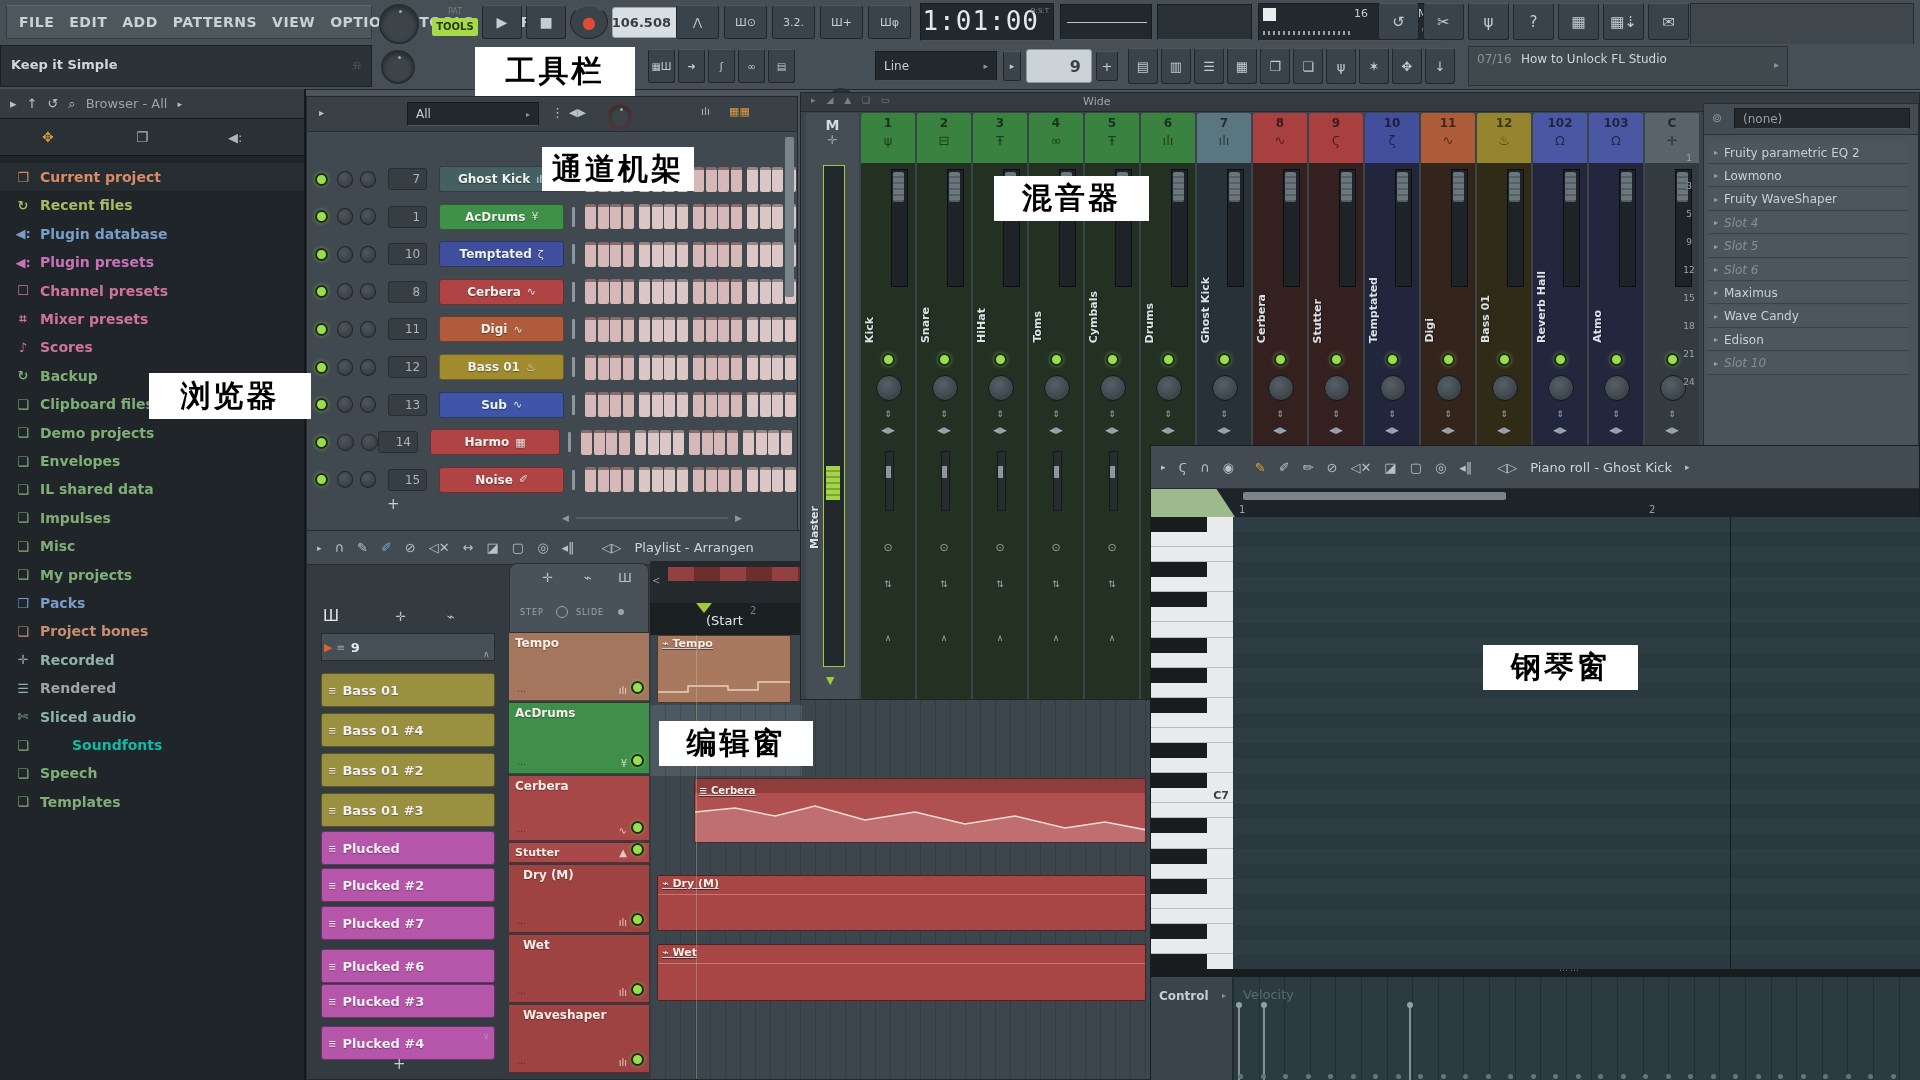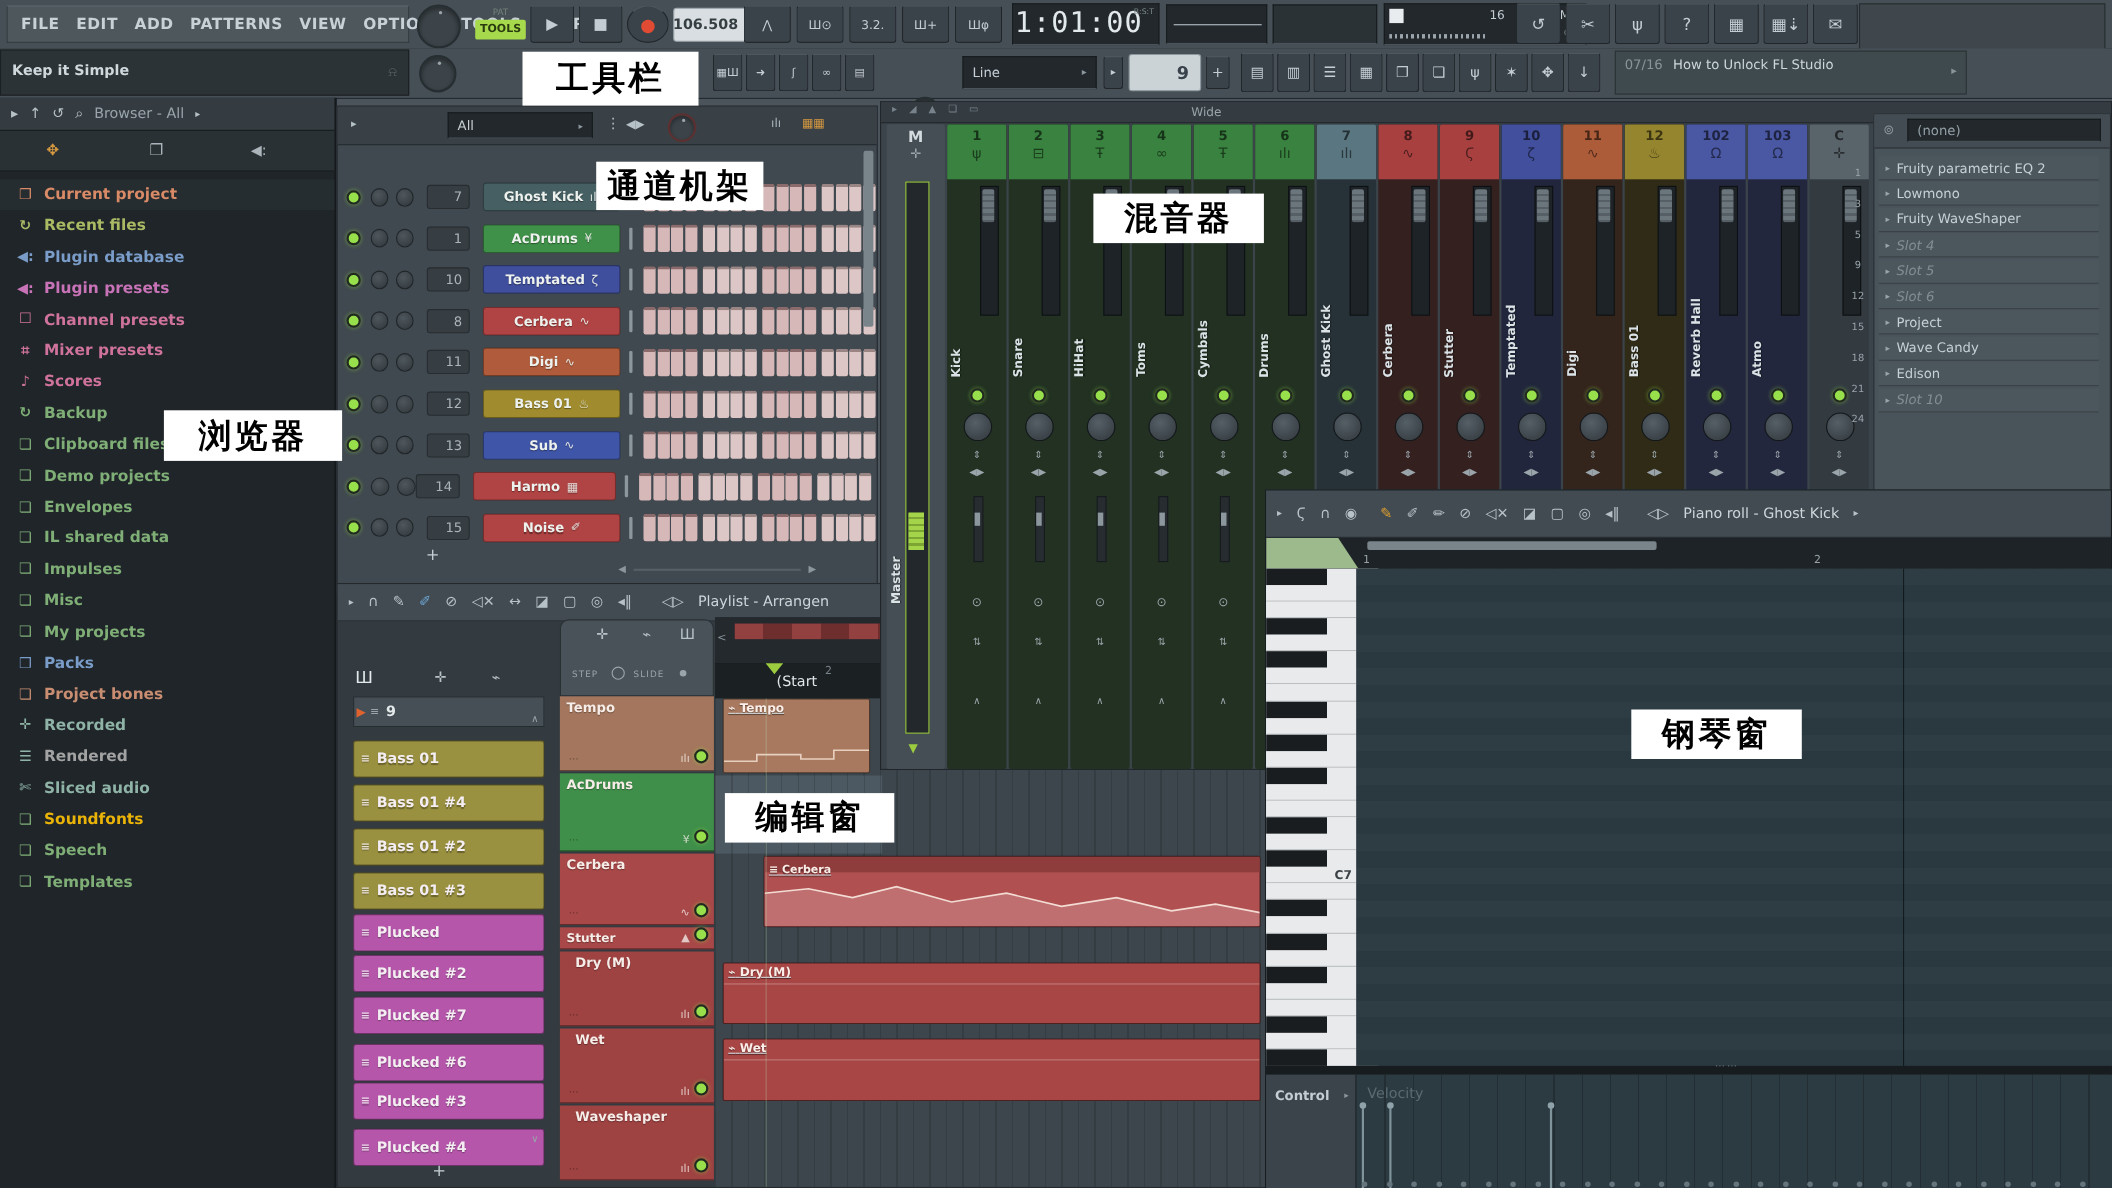--- a/index.html
+++ b/index.html
@@ -382,21 +382,21 @@
           <span style="color: #a3a3a3;">Rendered</span>
         </div>
 
         <div class="bitem" style="top: 547.6px;">
           <span class="ic" style="color: rgb(143, 179, 166);">✄</span>
           <span style="color: rgb(143, 179, 166);">Sliced audio</span>
         </div>
 
         <div class="bitem" style="top: 576px;">
           <span class="ic" style="color: rgb(127, 174, 118);">❏</span>
-          <span style="color: #eab308;">Soundfonts</span>
+          <span style="color: #14b8a6; margin-left: 32px;">Soundfonts</span>
         </div>
 
         <div class="bitem" style="top: 604.4px;">
           <span class="ic" style="color: rgb(127, 174, 118);">❏</span>
           <span style="color: rgb(127, 174, 118);">Speech</span>
         </div>
 
         <div class="bitem" style="top: 632.8px;">
           <span class="ic" style="color: rgb(127, 174, 118);">❏</span>
           <span style="color: rgb(127, 174, 118);">Templates</span>
@@ -1262,21 +1262,21 @@
             <span style="font-style: italic; opacity: 0.45;">Slot 5</span>
           </div>
 
           <div class="slotrow" style="top: 155px;">
             <span class="tri">▸</span>
             <span style="font-style: italic; opacity: 0.45;">Slot 6</span>
           </div>
 
           <div class="slotrow" style="top: 178.4px;">
             <span class="tri">▸</span>
-            <span>Project</span>
+            <span>Maximus</span>
           </div>
 
           <div class="slotrow" style="top: 201.8px;">
             <span class="tri">▸</span>
             <span>Wave Candy</span>
           </div>
 
           <div class="slotrow" style="top: 225.2px;">
             <span class="tri">▸</span>
             <span>Edison</span>

